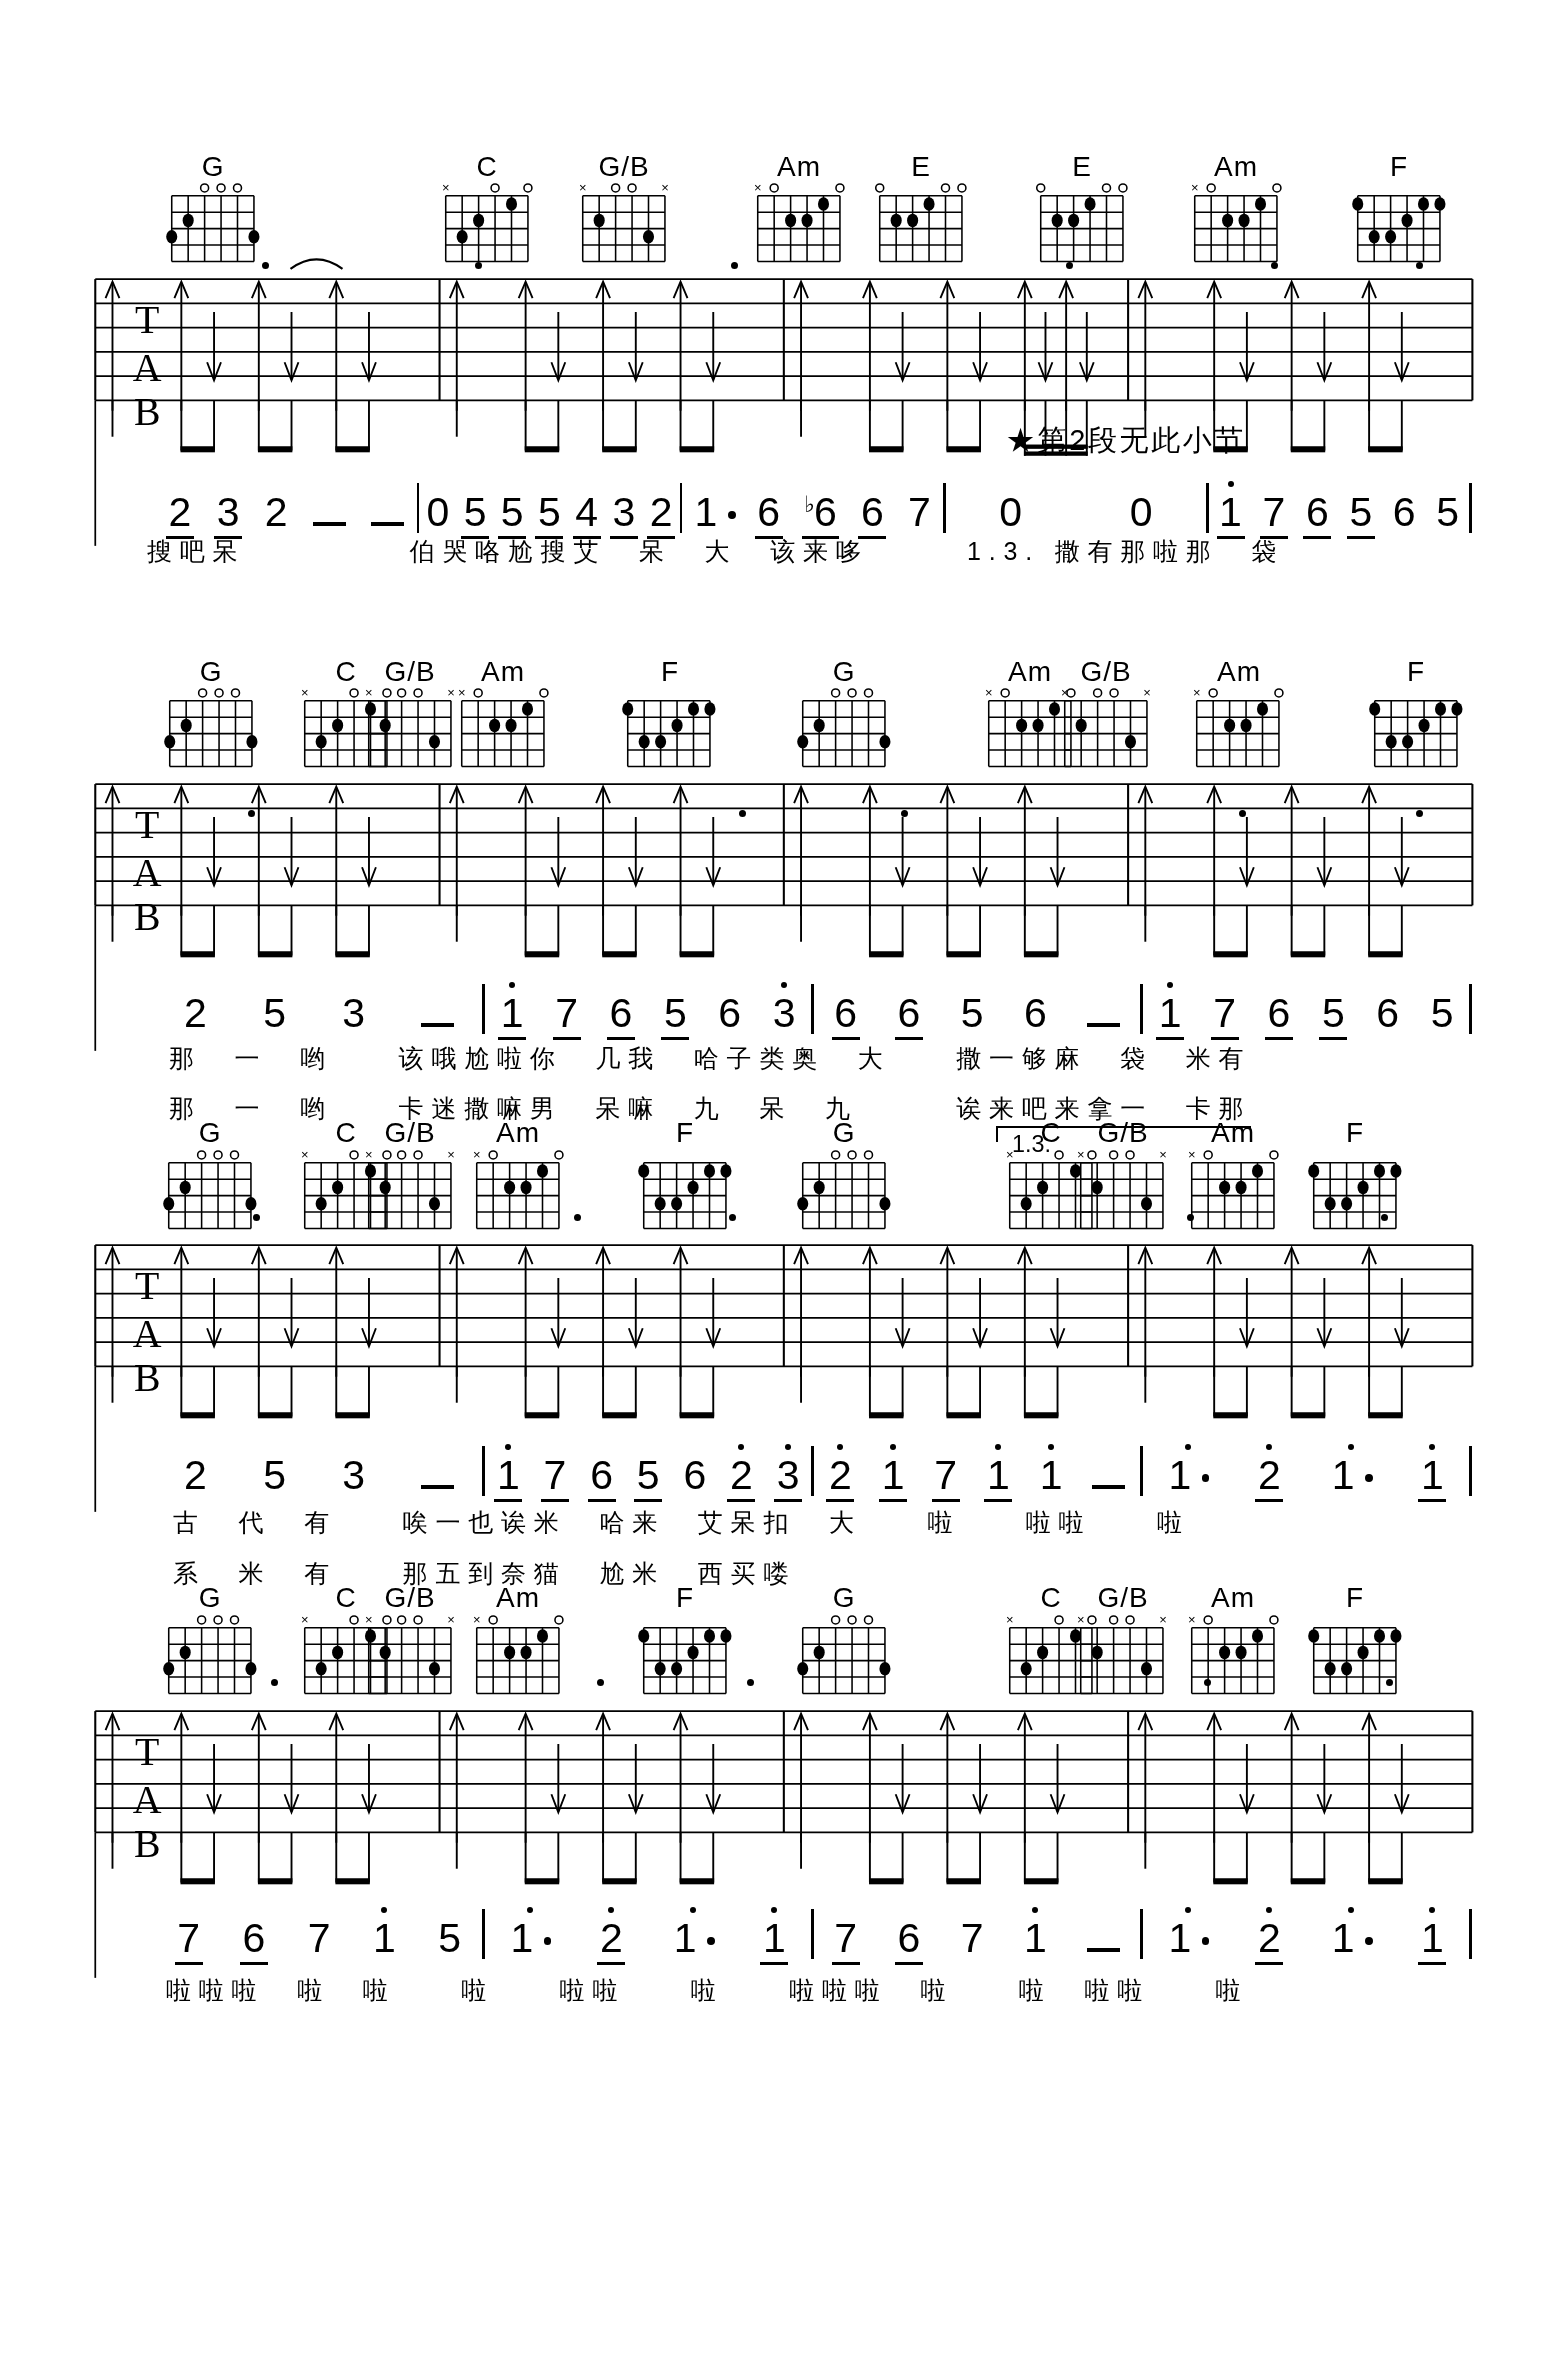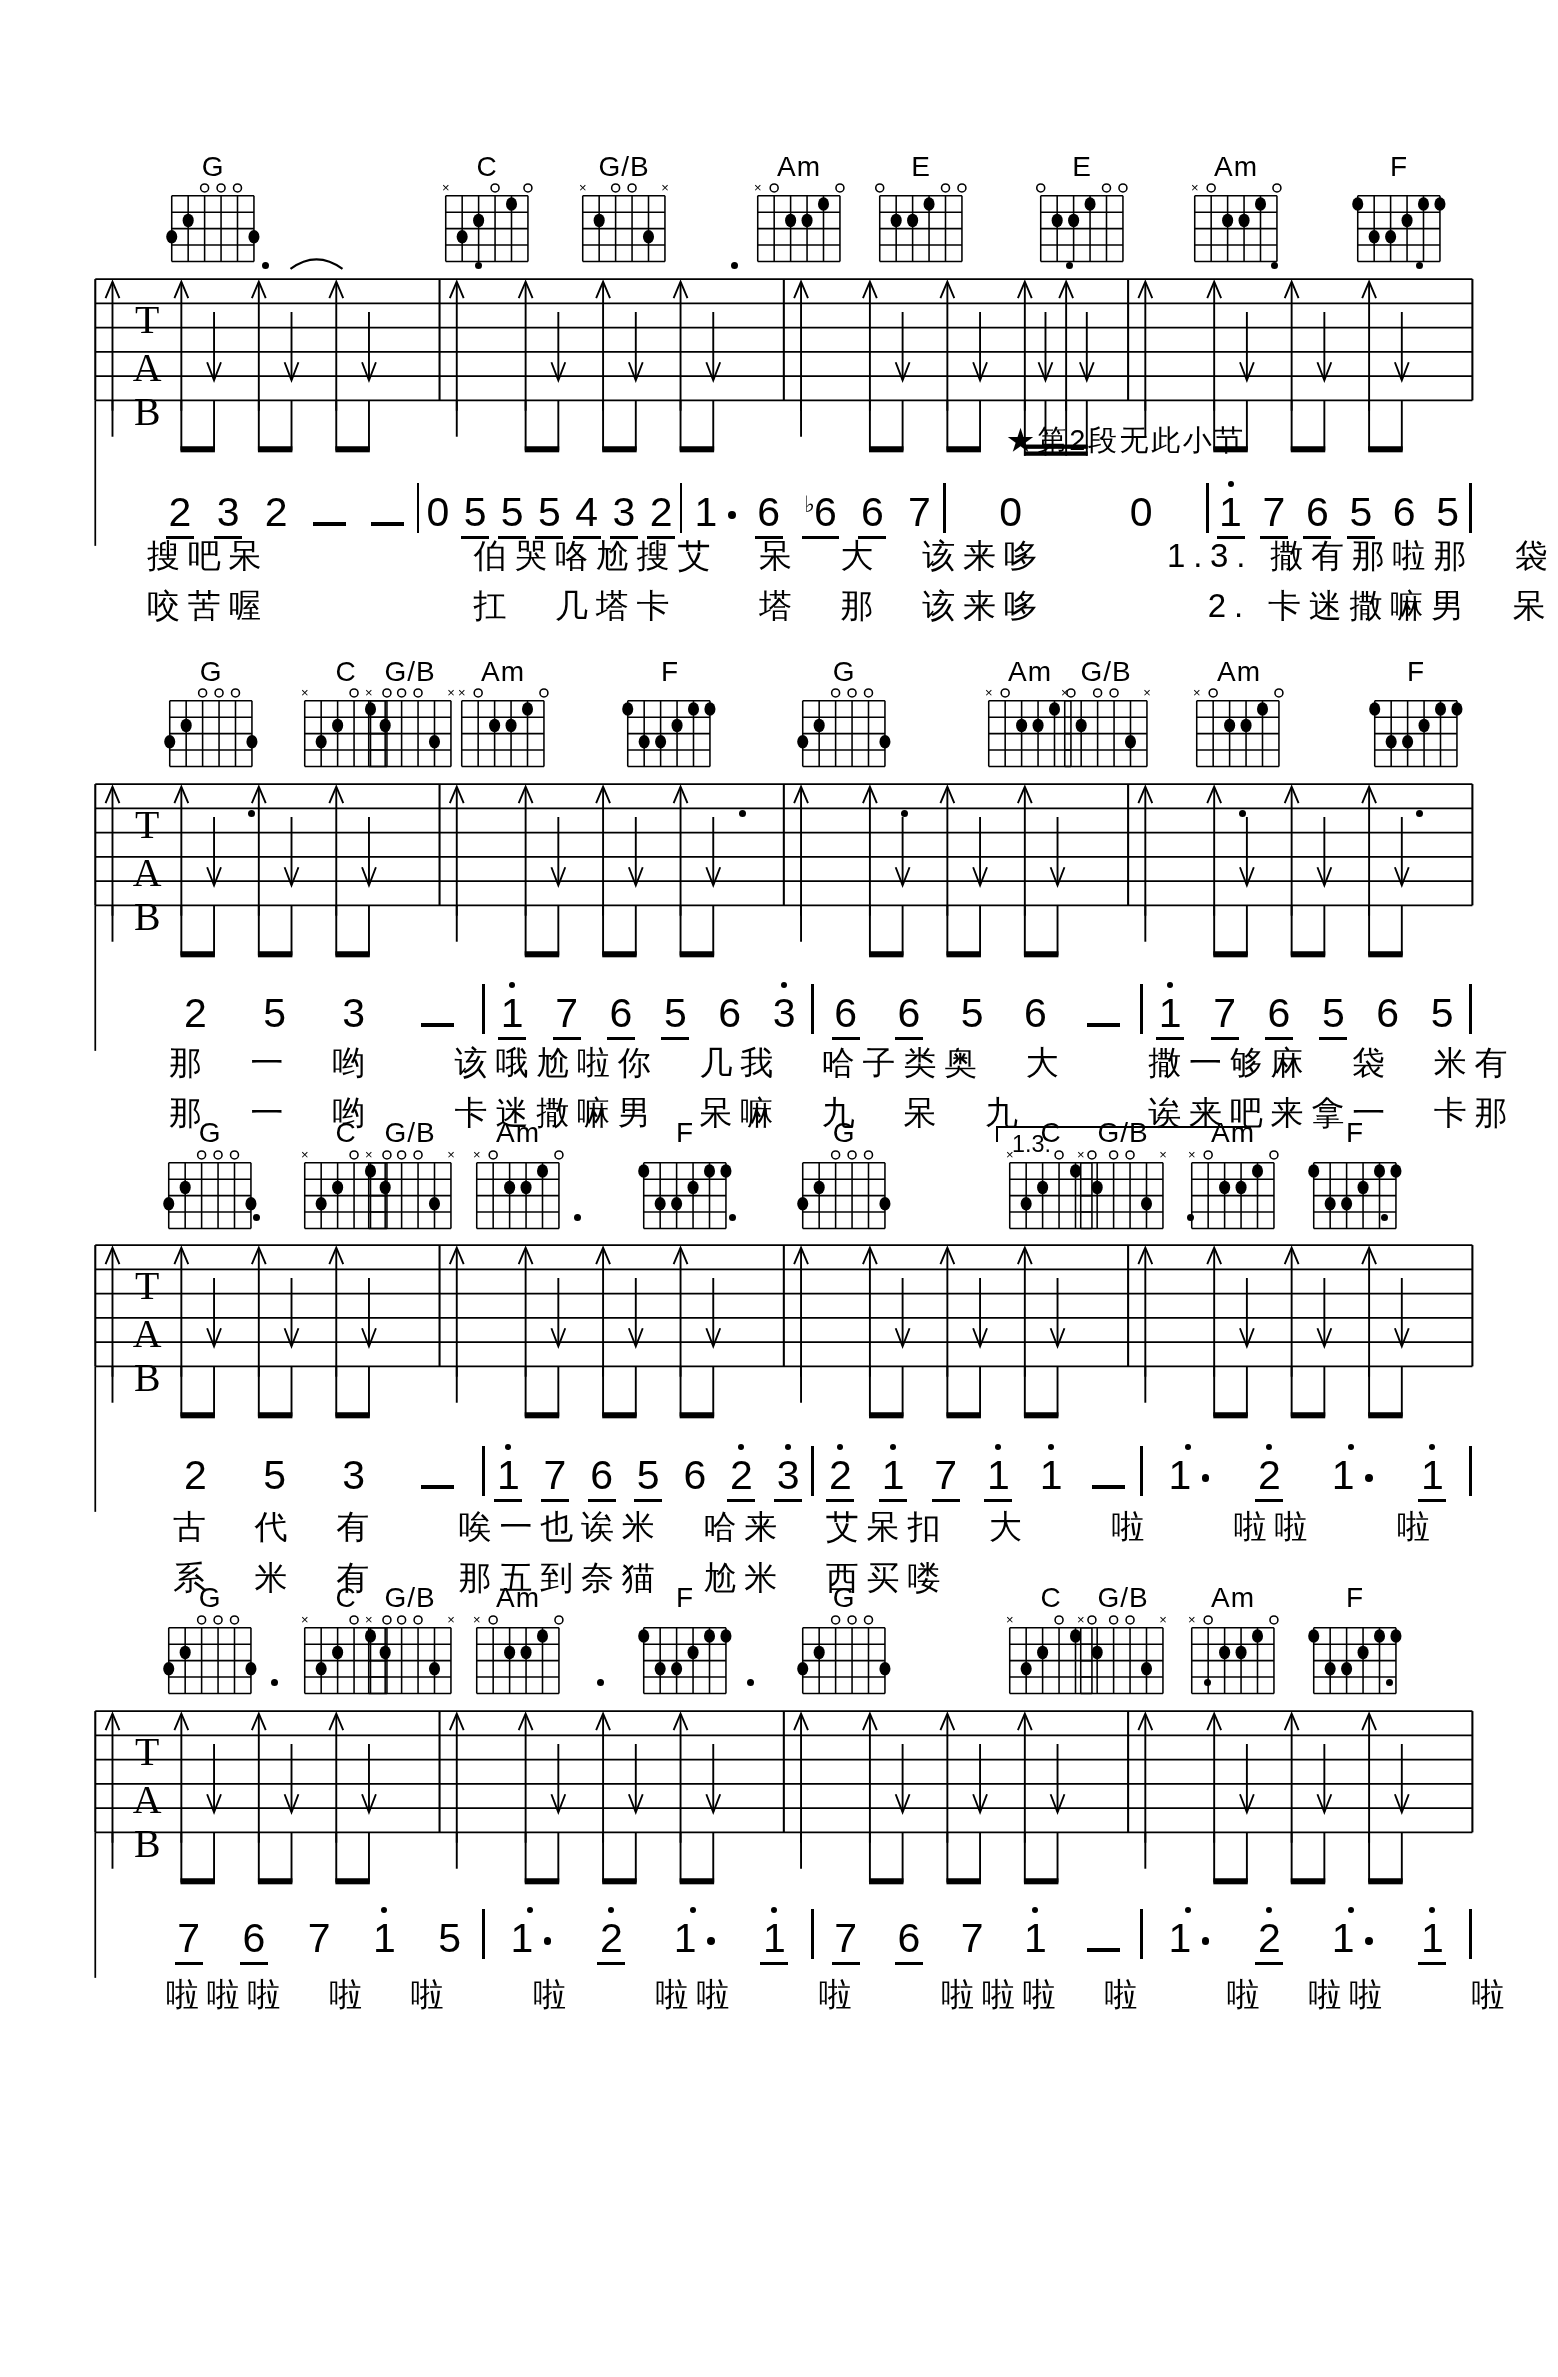--- a/index.html
+++ b/index.html
@@ -1,20 +1,20 @@
 <!DOCTYPE html>
 <html style="font-size:14px"><head>
 <meta charset="utf-8">
 <style>
   html,body{margin:0;padding:0;background:#e8e8e8;}
   #sheet{position:relative;width:1559px;height:2377px;background:#ffffff;
          font-family:"Liberation Sans",sans-serif;color:#000;overflow:hidden;}
   .abs{position:absolute;}
   .chord-label{font-size:28px;text-align:center;width:104px;letter-spacing:0.9px;}
-  .lyric{font-size:33px;letter-spacing:7.8px;white-space:pre;line-height:1;}
+  .lyric{font-size:25px;letter-spacing:7.8px;white-space:pre;line-height:1;}
   .melody{display:flex;align-items:flex-start;height:68px;}
   .measure{flex:1;display:flex;justify-content:space-around;align-items:flex-start;}
   .mbar{width:2.6px;background:#000;height:50px;margin-top:5.2px;flex:none;}
   .tok{position:relative;font-size:41px;line-height:1;margin-top:14px;}
   .tok .g{display:inline-block;padding:0 2.6px 2.6px 2.6px;}
   .tok.u .g{border-bottom:3.5px solid #000;}
   .od{position:absolute;top:-11.3px;left:50%;transform:translateX(-50%);
       width:6px;height:6px;border-radius:50%;background:#000;}
   .ad{display:inline-block;width:7.8px;height:7.8px;border-radius:50%;background:#000;
       margin-left:7.8px;vertical-align:middle;}
@@ -379,21 +379,20 @@
         <span class="tok u"><span class="od"></span><span class="g">1</span></span>
         <span class="tok u"><span class="g">7</span></span>
         <span class="tok u"><span class="g">6</span></span>
         <span class="tok u"><span class="g">5</span></span>
         <span class="tok"><span class="g">6</span></span>
         <span class="tok"><span class="g">5</span></span>
       </div>
       <div class="mbar"></div>
     </div>
     <div class="abs lyric" style="left: 147px; top: 539px;">搜吧呆　　　　　伯哭咯尬搜艾　呆　大　该来哆　　　1.3. 撒有那啦那　袋</div>
-    <div class="abs lyric" style="left: 147px; top: 589px;">咬苦喔　　　　　扛　几塔卡　　塔　那　该来哆　　　　2. 卡迷撒嘛男　呆</div>
     <div class="abs chord-label" style="left: 159px; top: 656px;">G</div>
     <div class="abs" style="left: 166px; top: 686px;">
       <svg xmlns="http://www.w3.org/2000/svg" width="94" height="90" viewBox="0 0 108 104">
         <line x1="4" y1="17" x2="4" y2="93" stroke="#000" stroke-width="1.8"></line>
         <line x1="23" y1="17" x2="23" y2="93" stroke="#000" stroke-width="1.8"></line>
         <line x1="42" y1="17" x2="42" y2="93" stroke="#000" stroke-width="1.8"></line>
         <line x1="61" y1="17" x2="61" y2="93" stroke="#000" stroke-width="1.8"></line>
         <line x1="80" y1="17" x2="80" y2="93" stroke="#000" stroke-width="1.8"></line>
         <line x1="99" y1="17" x2="99" y2="93" stroke="#000" stroke-width="1.8"></line>
         <line x1="4" y1="17" x2="99" y2="17" stroke="#000" stroke-width="1.8"></line>

